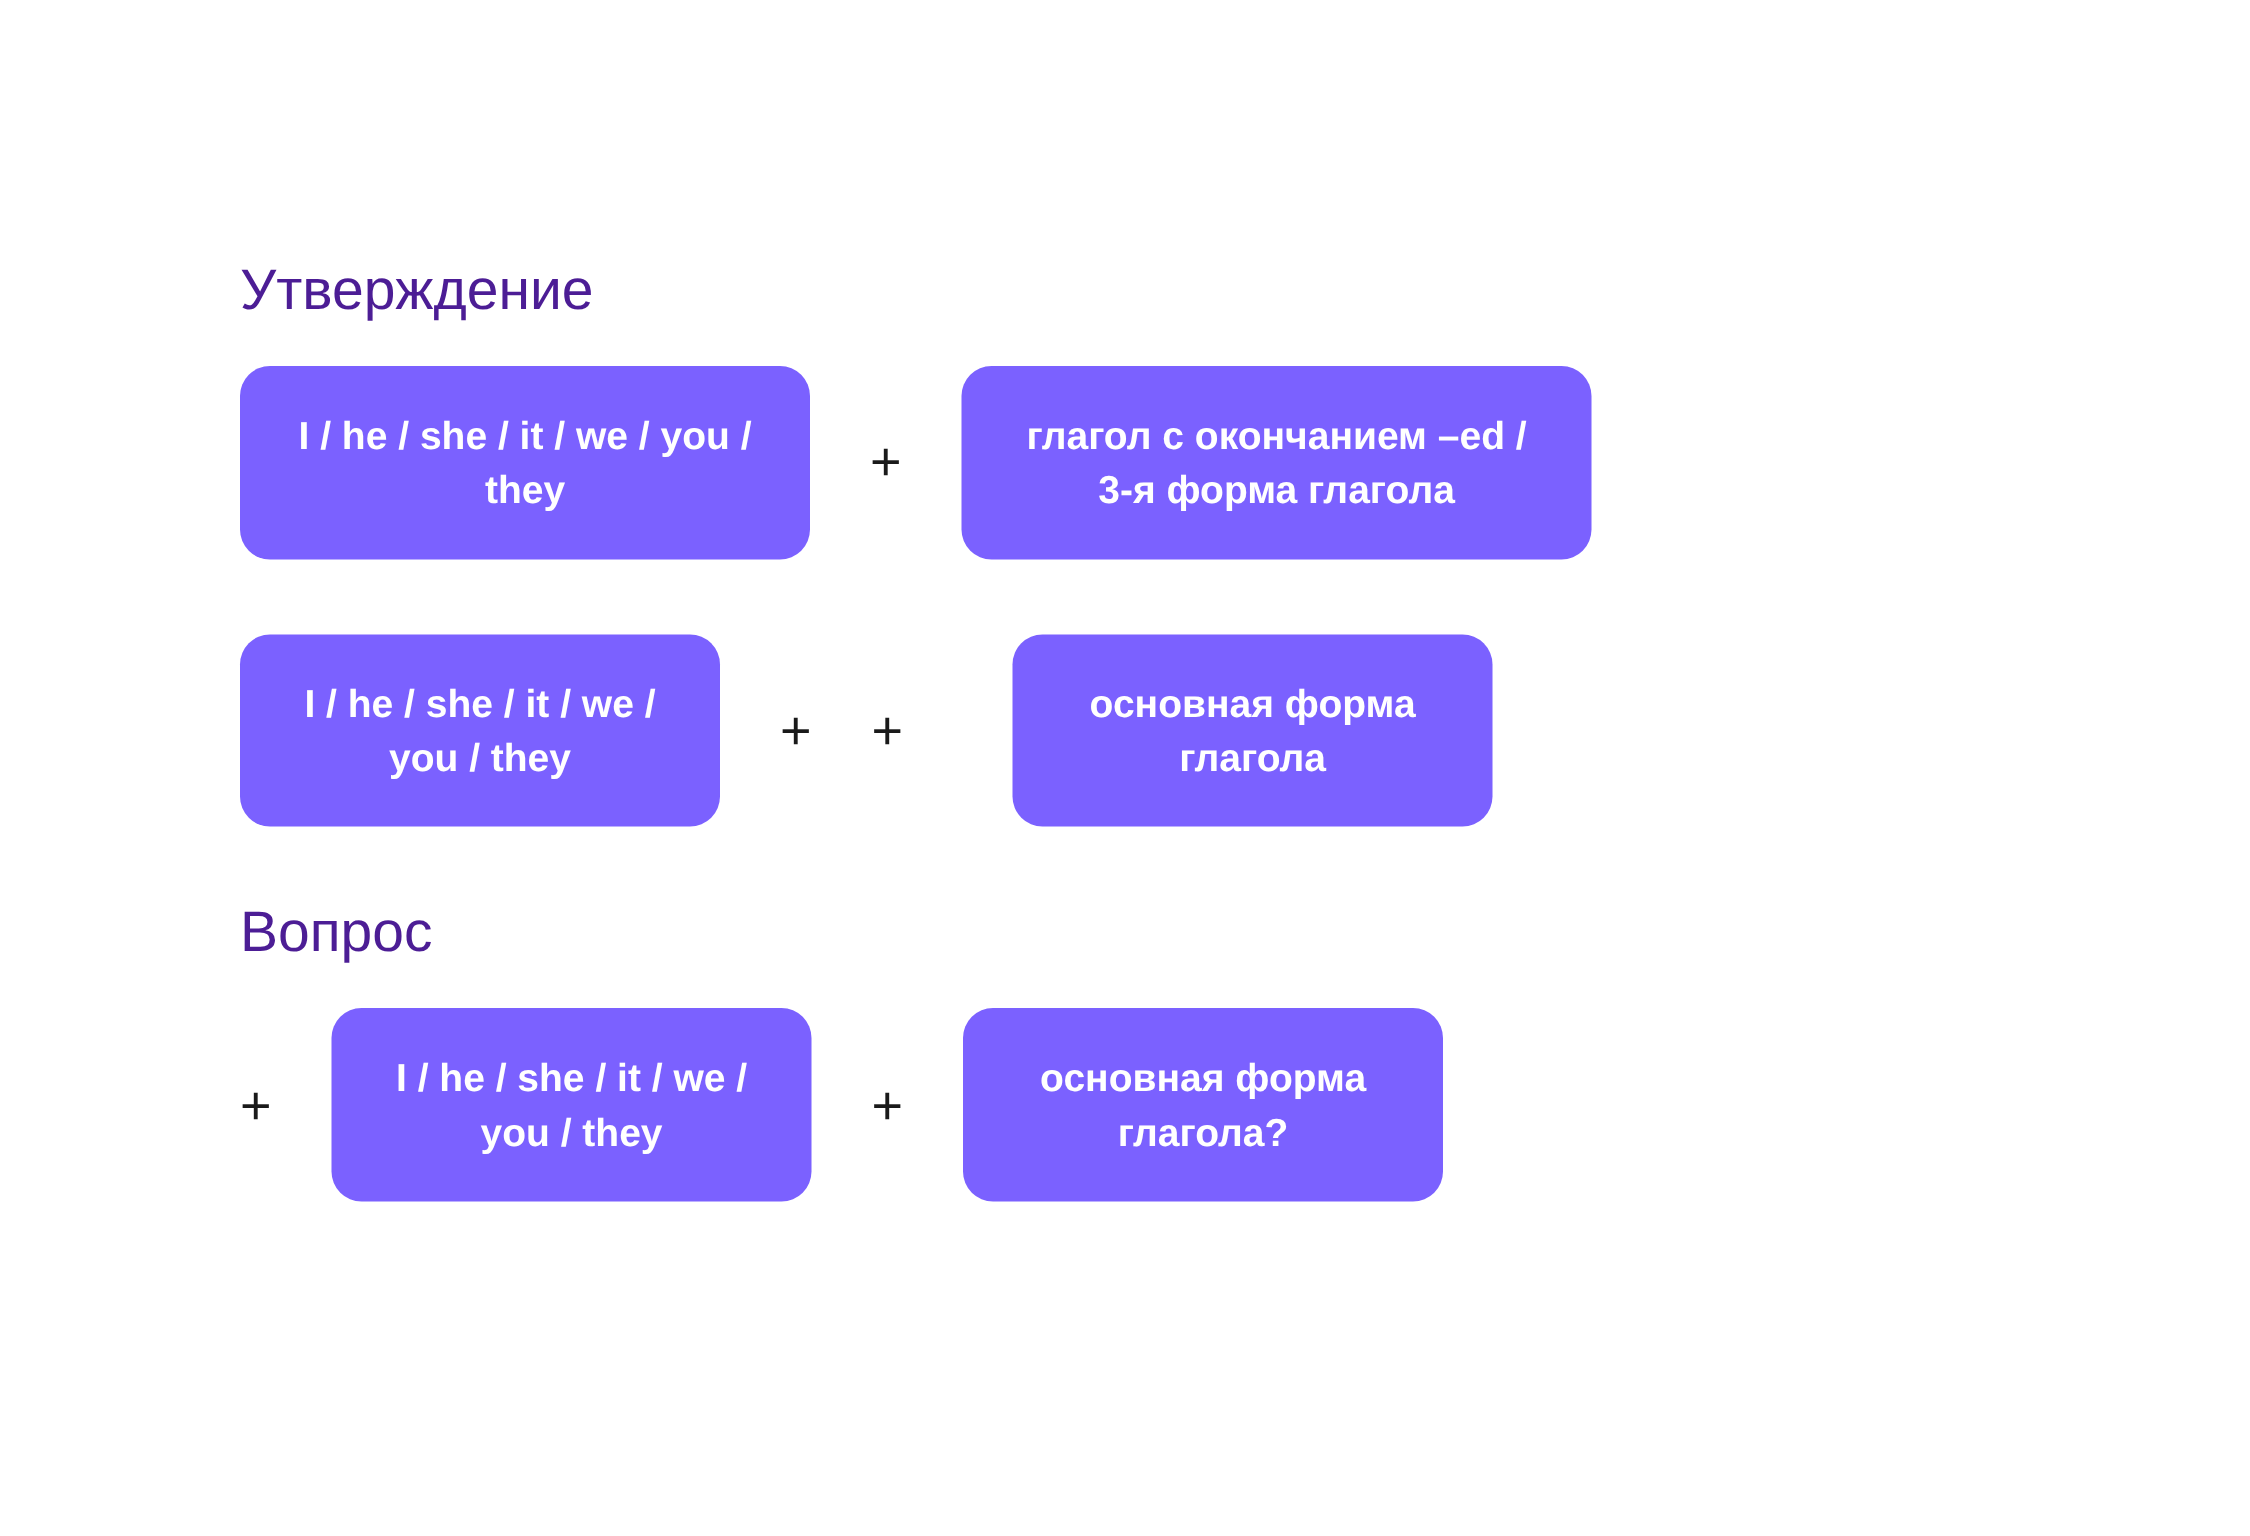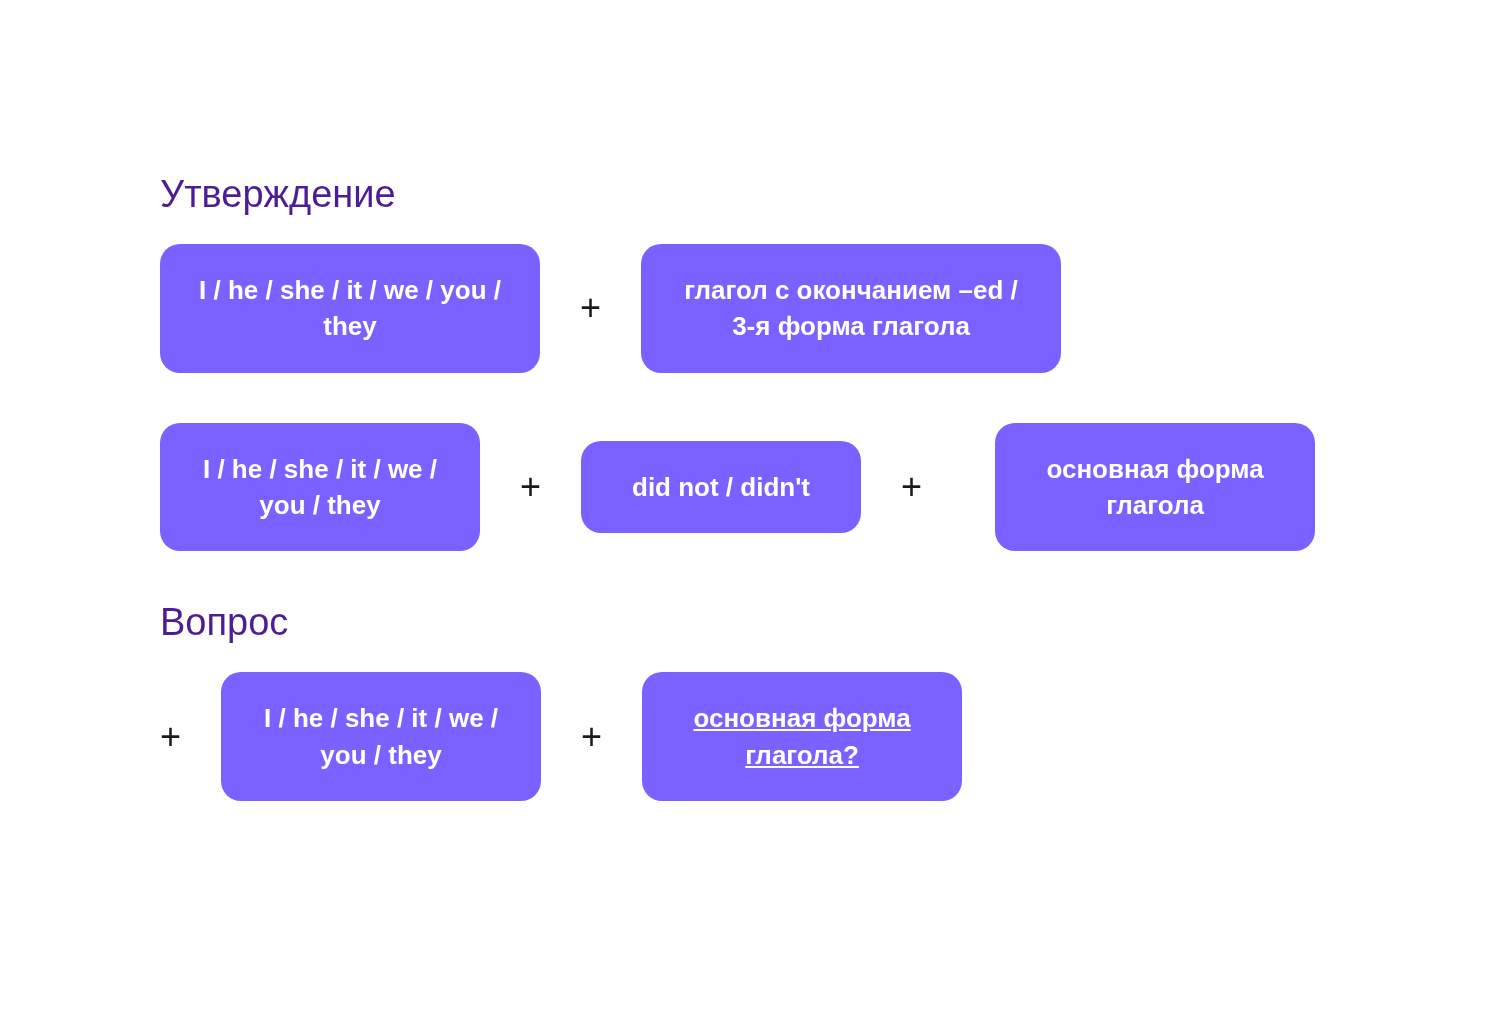--- a/index.html
+++ b/index.html
@@ -86,21 +86,20 @@
 
     .pill-pronouns-question {
       min-width: 280px;
       max-width: 320px;
     }
 
     .pill-main-form-q {
       min-width: 280px;
       max-width: 320px;
       flex: 1;
-      text-decoration: underline;
     }
 
     .plus-sign {
       font-size: 36px;
       font-weight: 400;
       color: #1a1a1a;
       flex-shrink: 0;
     }
   </style>
 </head>
@@ -114,21 +113,20 @@
       <div class="pill pill-pronouns-wide">I / he / she / it / we / you / they</div>
       <span class="plus-sign">+</span>
       <div class="pill pill-verb-ed">глагол с окончанием –ed / 3-я форма глагола</div>
     </div>
   </div>
 
   <div class="section">
     <div class="formula-row">
       <div class="pill pill-pronouns-medium">I / he / she / it / we / you / they</div>
       <span class="plus-sign">+</span>
-      <div class="pill pill-didnot">did not / didn't</div>
       <span class="plus-sign">+</span>
       <div class="pill pill-main-form">основная форма глагола</div>
     </div>
   </div>
 
   <div class="section">
     <div class="section-title">Вопрос</div>
     <div class="formula-row">
       <span class="plus-sign">+</span>
       <div class="pill pill-pronouns-question">I / he / she / it / we / you / they</div>

